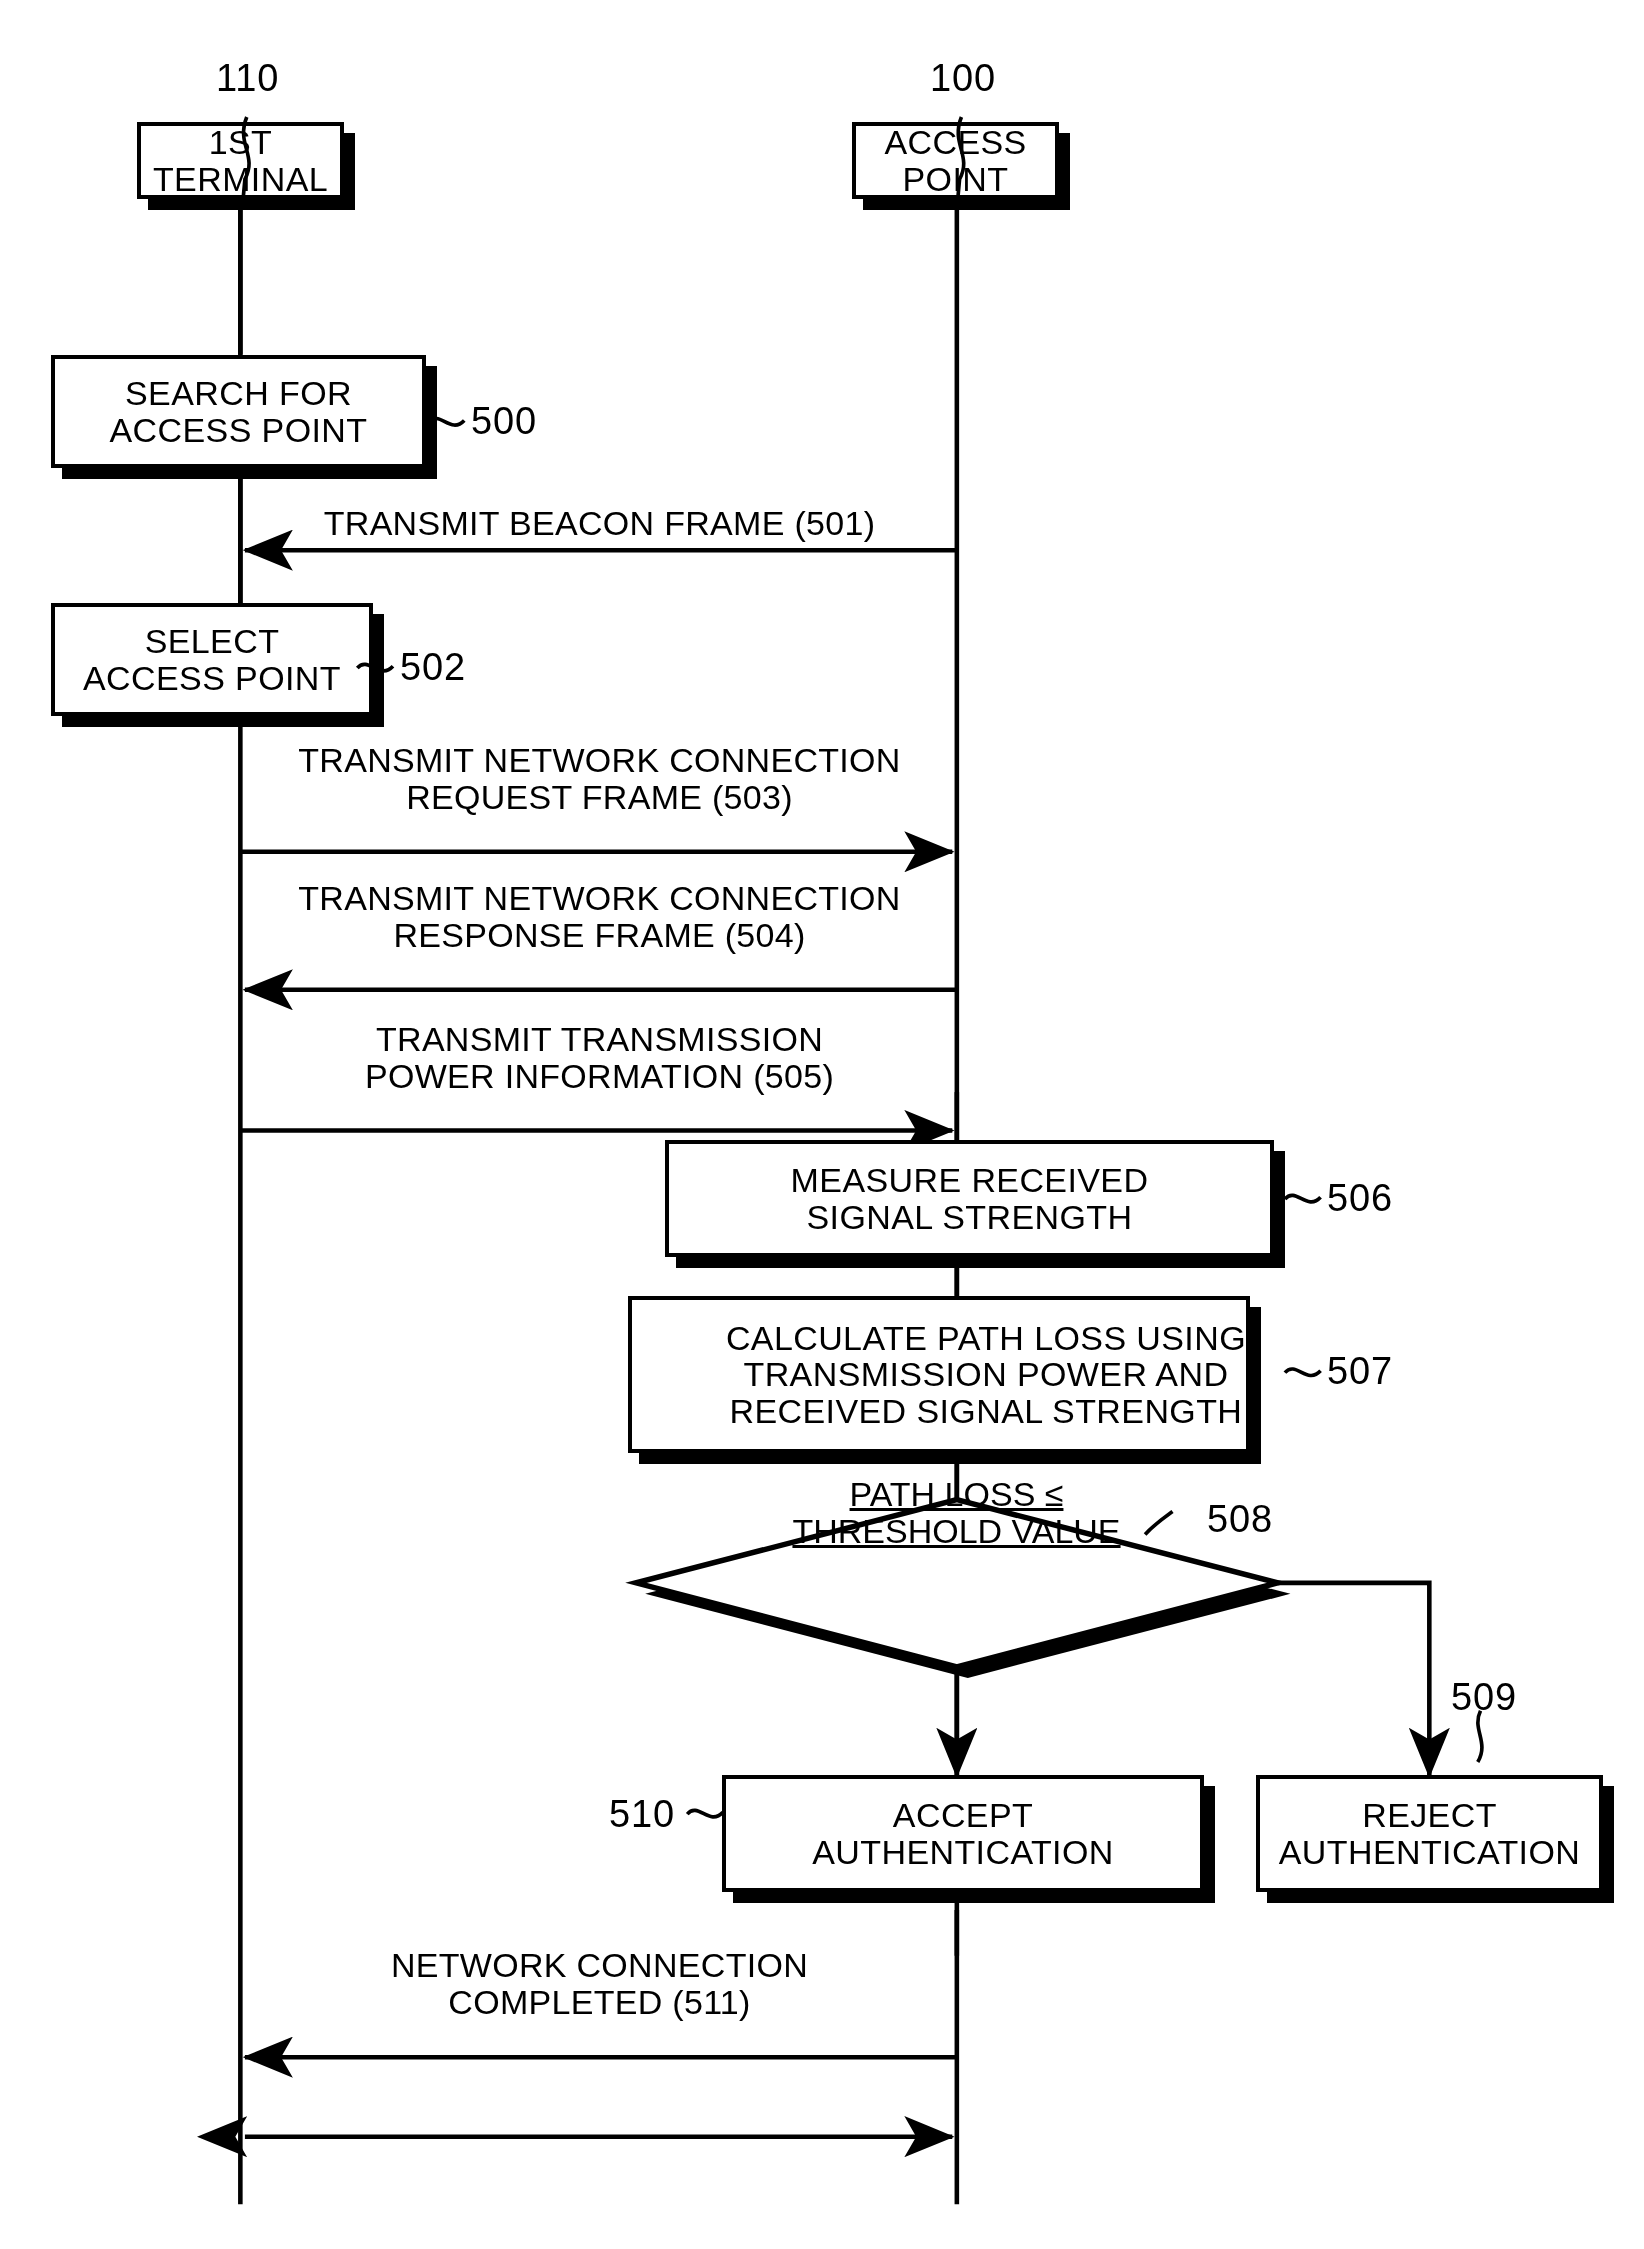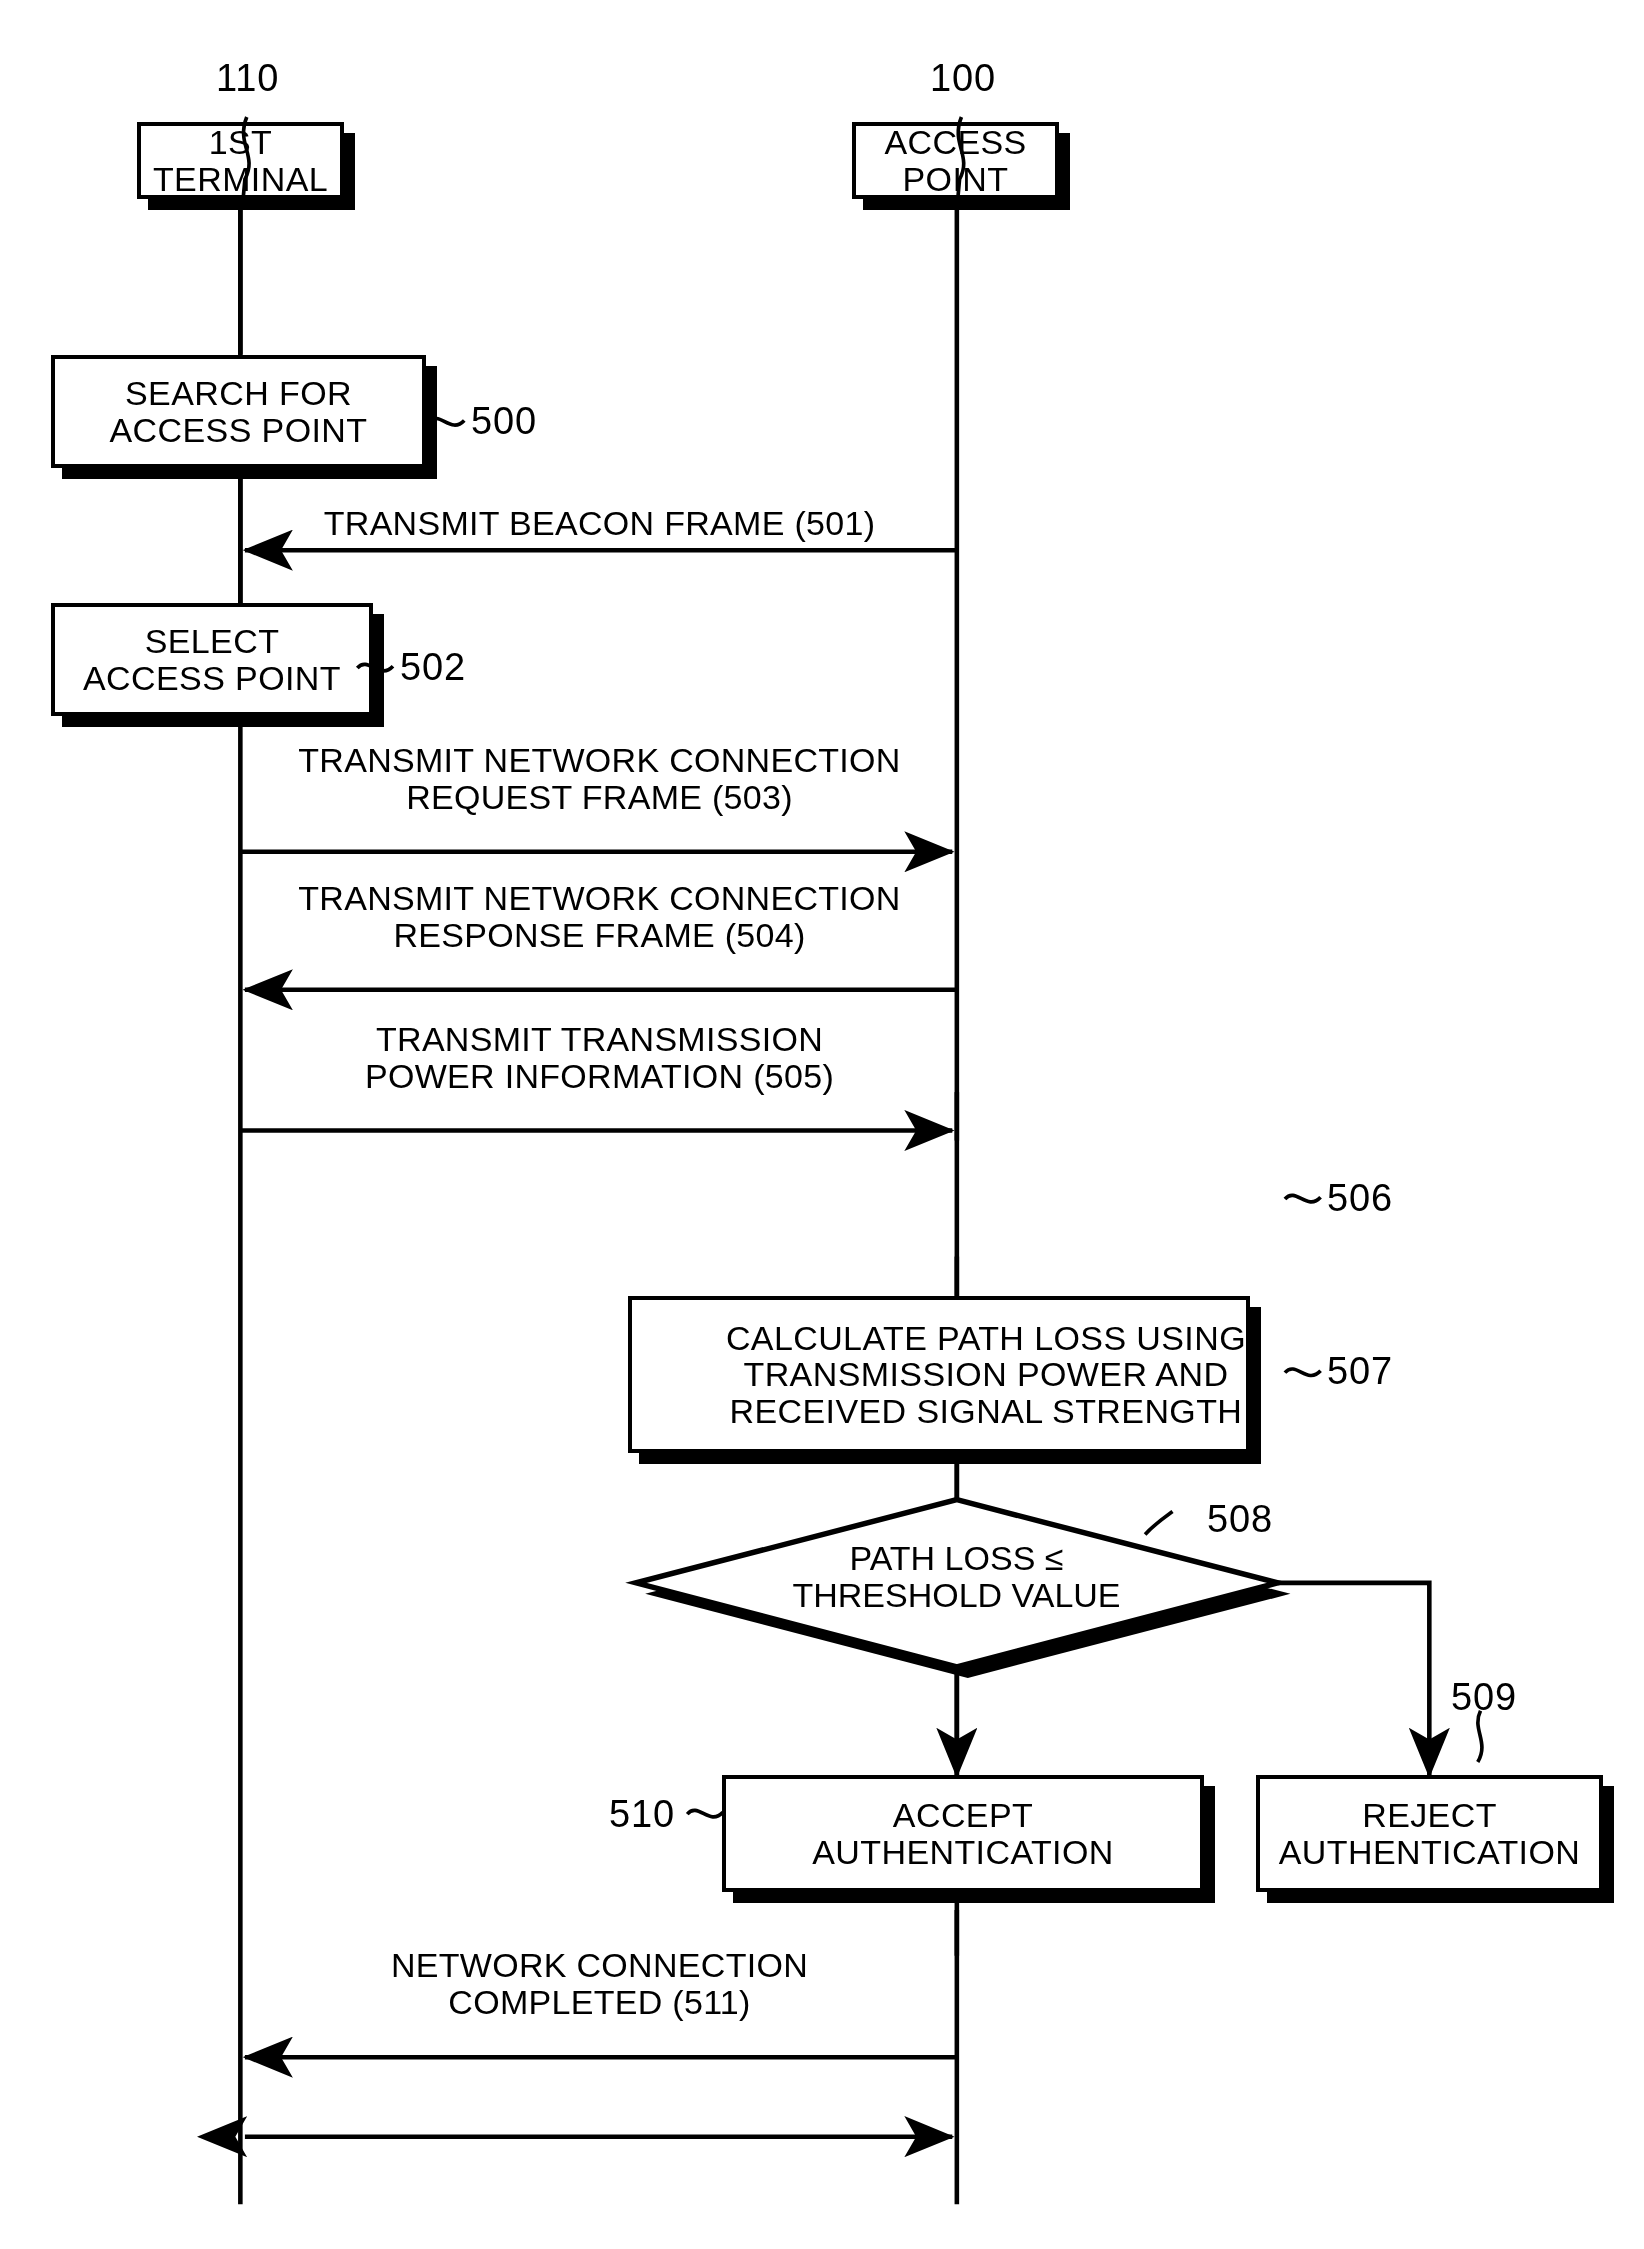--- a/index.html
+++ b/index.html
@@ -168,30 +168,34 @@
 ACCESS POINT</span>
   </div>
   <div class="ref" style="left:471px; top:400px;">500</div>
 
   <div class="box" style="left:51px; top:603px; width:322px; height:113px;">
     <span class="txt">SELECT
 ACCESS POINT</span>
   </div>
   <div class="ref" style="left:400px; top:646px;">502</div>
 
+  <div class="box" style="left:665px; top:1140px; width:609px; height:117px;">
+    <span class="txt">MEASURE RECEIVED
+SIGNAL STRENGTH</span>
+  </div>
   <div class="ref" style="left:1327px; top:1177px;">506</div>
 
   <div class="box" style="left:628px; top:1296px; width:622px; height:157px;justify-content:flex-end;">
     <span class="txt">CALCULATE PATH LOSS USING
 TRANSMISSION POWER AND
 RECEIVED SIGNAL STRENGTH</span>
   </div>
   <div class="ref" style="left:1327px; top:1350px;">507</div>
 
-  <div class="diamond-label" style="left:728px; top:1540px; width:457px;">PATH LOSS ≤
+  <div class="diamond-label" style="left:728px; top:1476px; width:457px;text-decoration:underline;">PATH LOSS ≤
 THRESHOLD VALUE</div>
   <div class="ref" style="left:1207px; top:1475px;margin-top:23px;">508</div>
 
   <div class="box" style="left:722px; top:1775px; width:482px; height:117px;">
     <span class="txt">ACCEPT
 AUTHENTICATION</span>
   </div>
   <div class="ref" style="left:609px; top:1793px;">510</div>
 
   <div class="box" style="left:1256px; top:1775px; width:347px; height:117px;">

